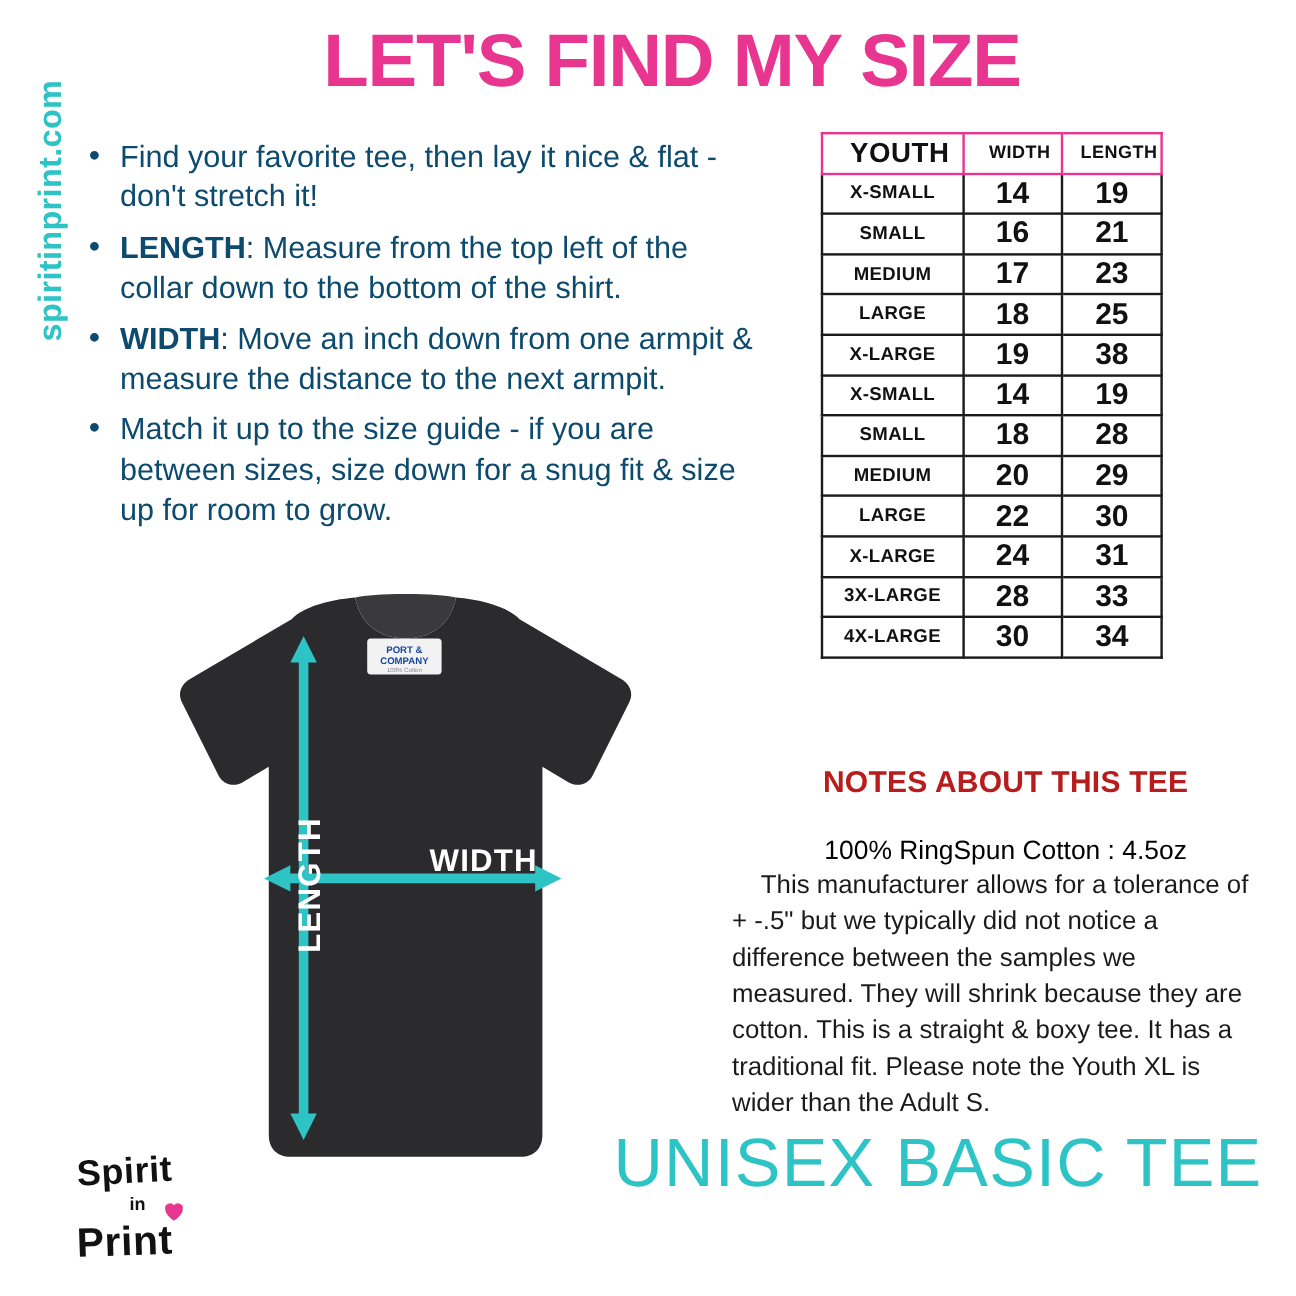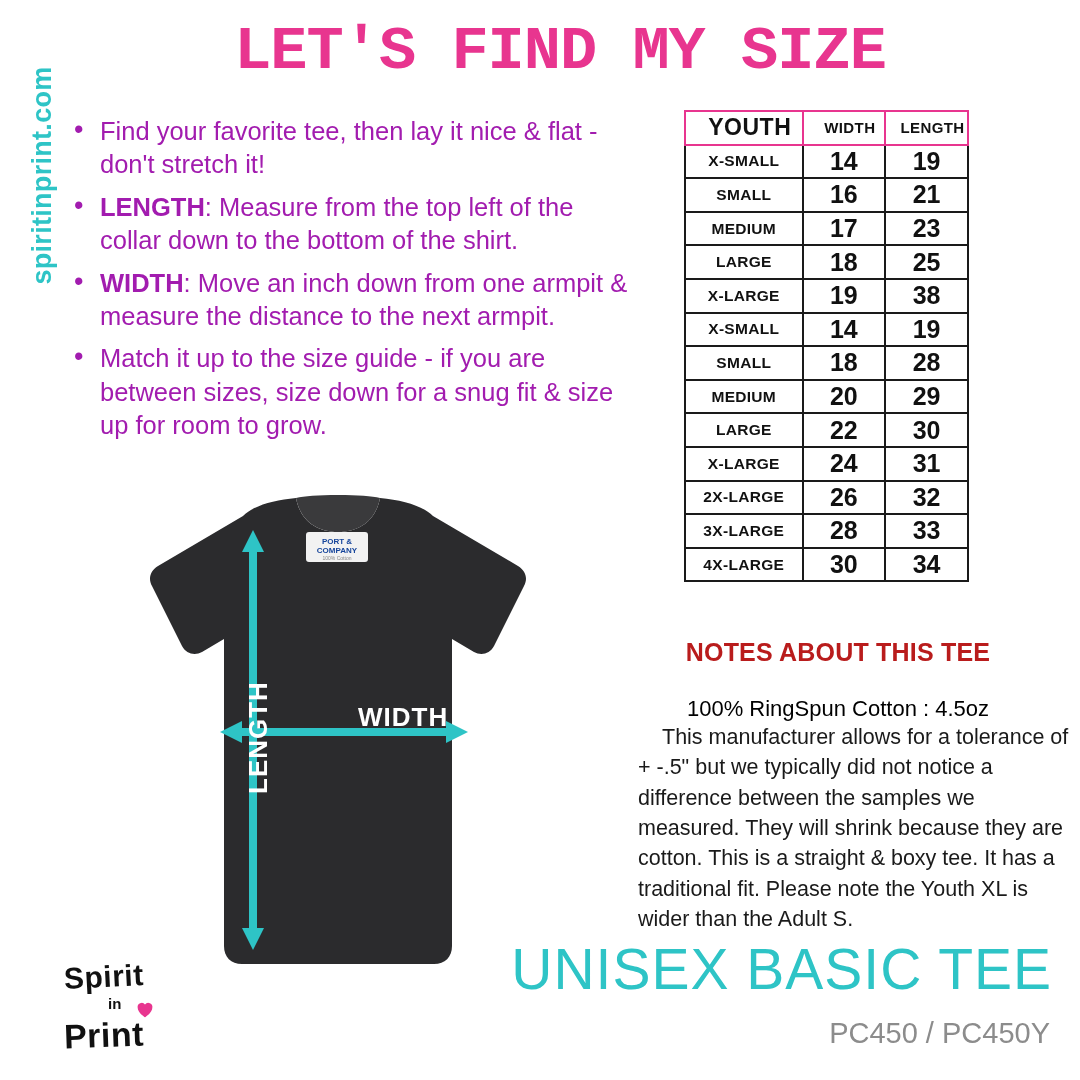--- a/index.html
+++ b/index.html
@@ -38,29 +38,28 @@
   
   .title {
     position: absolute;
     left: 60px; top: 16px;
     width: 1000px;
     text-align: center;
     color: #e8358f;
     font-size: 62px;
     font-weight: 800;
     letter-spacing: -1px;
-    font-family: Liberation Mono, monospace;
   }
 
   
   .instructions {
     position: absolute;
     left: 70px; top: 115px;
     width: 560px;
-    color: #a21caf;
+    color: #0c4a6e;
     font-size: 25.5px;
     line-height: 1.31;
   }
   .instructions ul { list-style: none; }
   .instructions li {
     position: relative;
     padding-left: 30px;
     margin-bottom: 9px;
   }
   .instructions li:before {
@@ -132,21 +131,20 @@
   }
   .notes-body {
     position: absolute;
     left: 610px; top: 722px;
     width: 435px;
     color: #1a1a1a;
     font-size: 21.5px;
     line-height: 1.41;
     text-align: left;
     text-indent: 24px;
-    margin-left: 28px;
   }
 
   
   .shirt-wrap {
     position: absolute;
     left: 48px; top: 494px;
     width: 580px; height: 500px;
   }
   .shirt-svg { display: block; }
 
@@ -269,25 +267,20 @@
       </tr>
       <tr>
         <td class="label">LARGE</td>
         <td class="num">22</td>
         <td class="num">30</td>
       </tr>
       <tr>
         <td class="label">X-LARGE</td>
         <td class="num">24</td>
         <td class="num">31</td>
-      </tr>
-      <tr>
-        <td class="label">2X-LARGE</td>
-        <td class="num">26</td>
-        <td class="num">32</td>
       </tr>
       <tr>
         <td class="label">3X-LARGE</td>
         <td class="num">28</td>
         <td class="num">33</td>
       </tr>
       <tr>
         <td class="label">4X-LARGE</td>
         <td class="num">30</td>
         <td class="num">34</td>
@@ -330,15 +323,14 @@
   <div class="logo">
     <span class="logo-spirit">Spirit</span>
     <span class="logo-in">in</span>
     <svg class="logo-heart" viewBox="0 0 24 24">
       <path d="M12 21s-8-5.2-8-10.5A4.5 4.5 0 0 1 12 7a4.5 4.5 0 0 1 8 3.5C20 15.8 12 21 12 21z" fill="#e8358f"></path>
     </svg>
     <span class="logo-print">Print</span>
   </div>
 
   <div class="product-name">UNISEX BASIC TEE</div>
-  <div class="product-code">PC450 / PC450Y</div>
 
 </div>
 
 </body></html>

